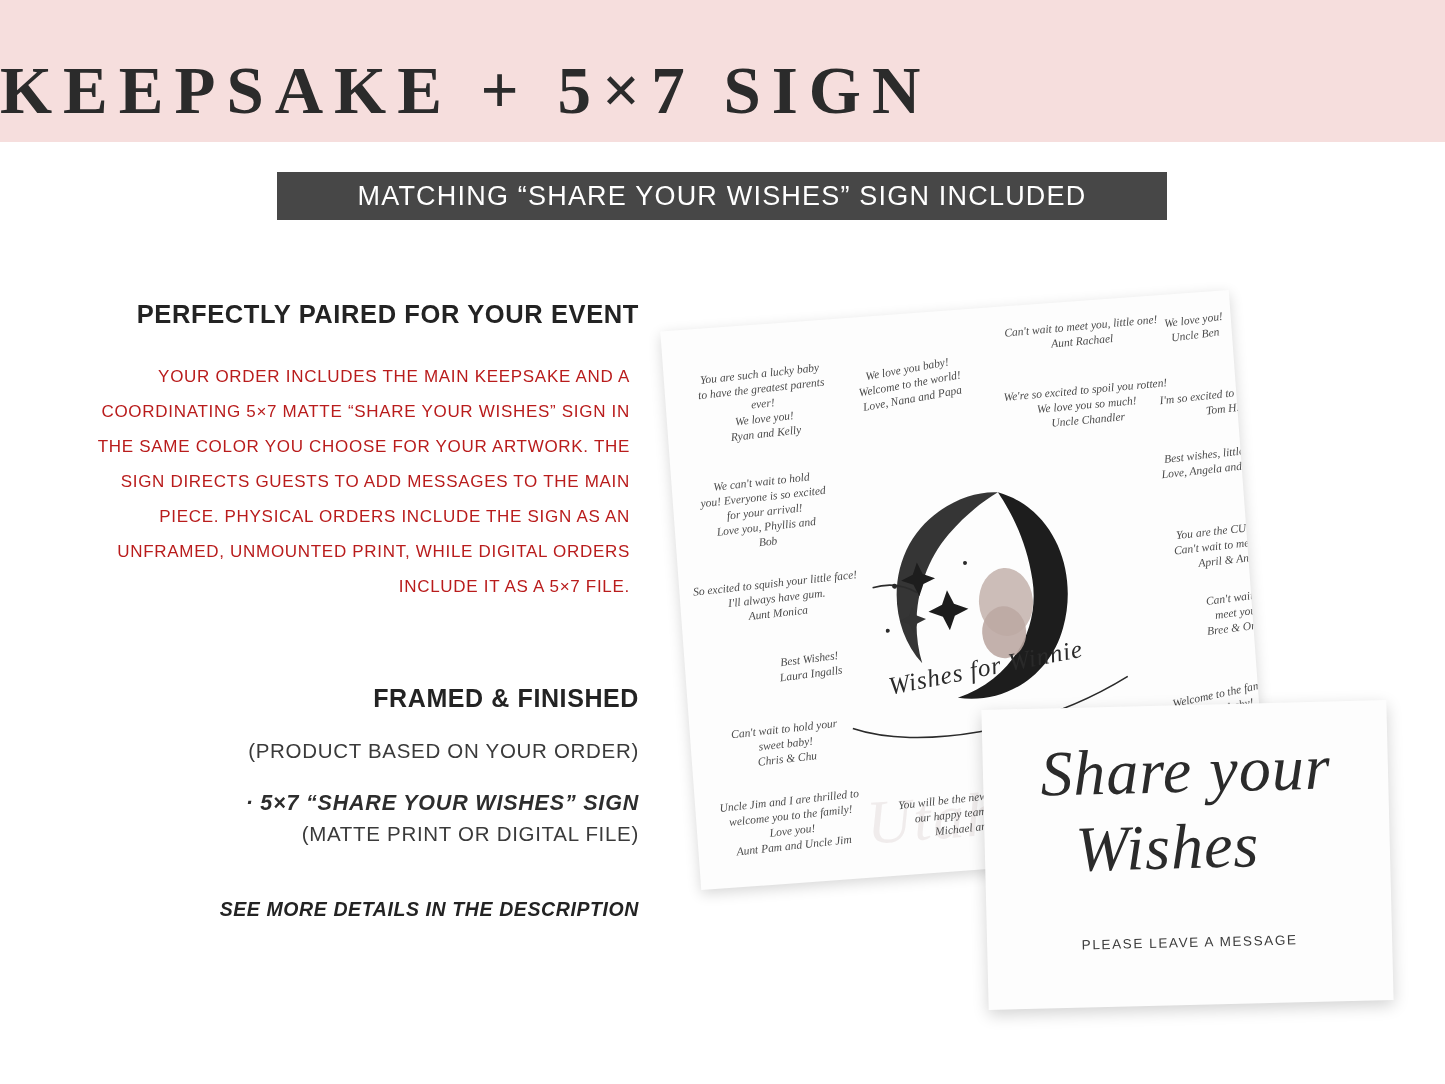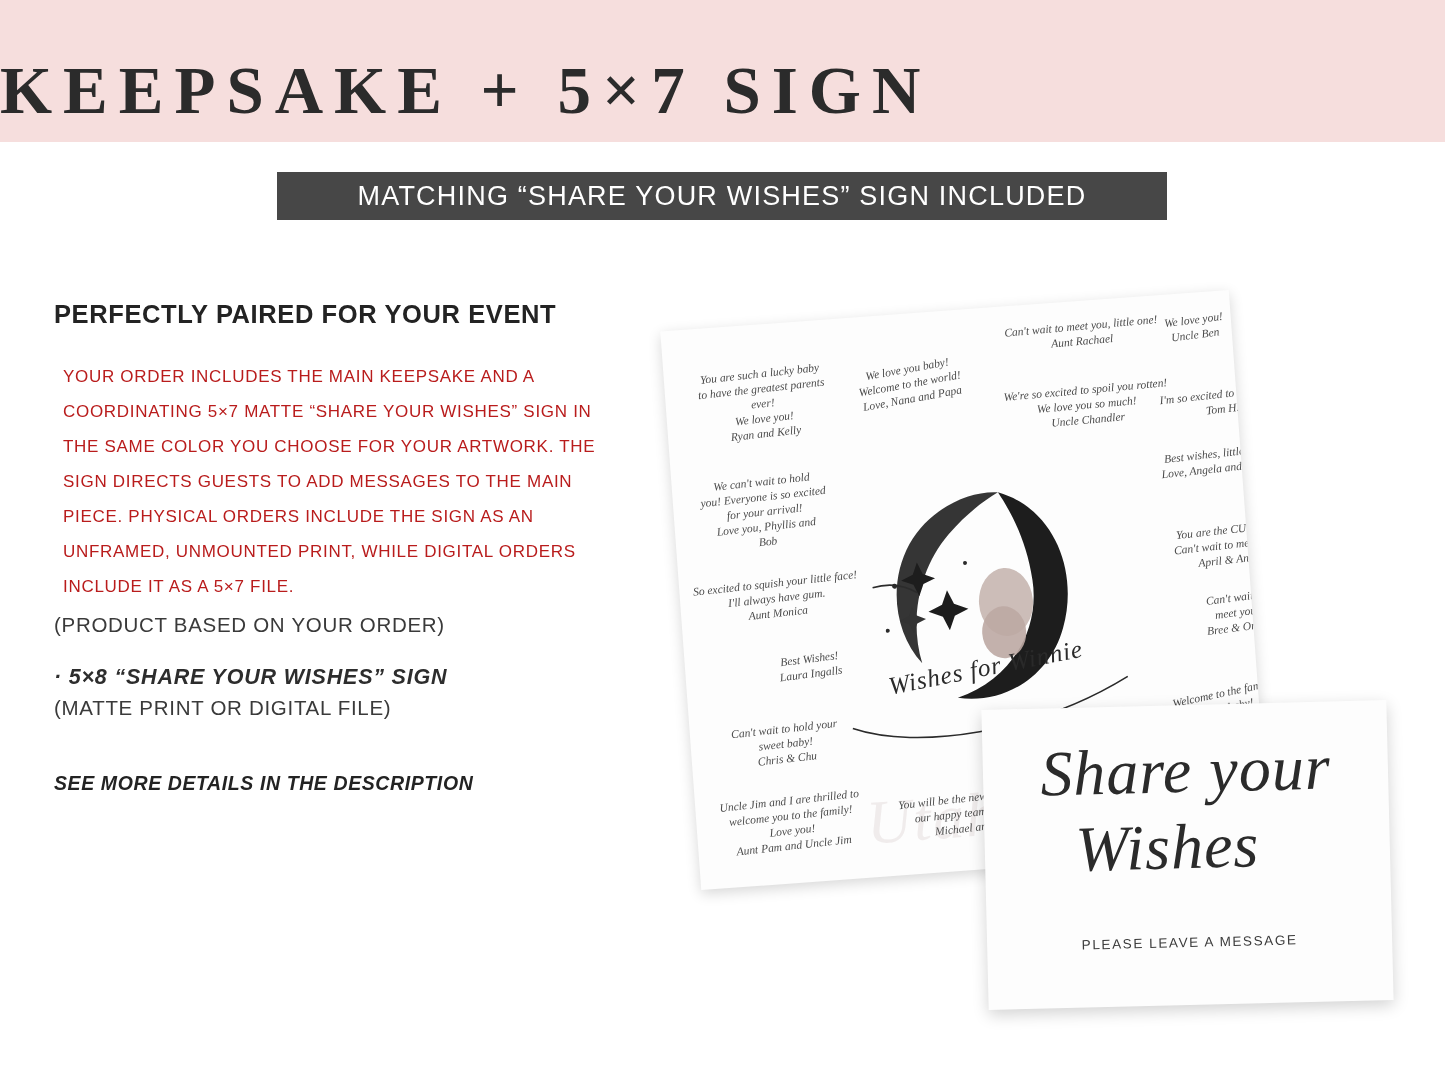--- a/index.html
+++ b/index.html
@@ -37,21 +37,21 @@
   .subtitle-bar span {
     color:#ffffff;
     font-size:27px;
     letter-spacing:1.2px;
     font-weight:400;
     white-space:nowrap;
   }
   
   .left-col {
     position:absolute; left:54px; top:300px; width:585px;
-    text-align:left;
+    text-align:right;
   }
   .h-bold {
     font-size:25.5px;
     font-weight:700;
     letter-spacing:0.6px;
     color:#232323;
     margin:0 0 30px 0;
     white-space:nowrap;
   }
   .body-copy {
@@ -177,27 +177,28 @@
 <div class="title">KEEPSAKE + 5×7 SIGN</div>
 
 <div class="subtitle-bar">
   <span>MATCHING “SHARE YOUR WISHES” SIGN INCLUDED</span>
 </div>
 
 <div class="left-col">
   <p class="h-bold">PERFECTLY PAIRED FOR YOUR EVENT</p>
   <p class="body-copy">YOUR ORDER INCLUDES THE MAIN KEEPSAKE AND A COORDINATING 5×7 MATTE “SHARE YOUR WISHES” SIGN IN THE SAME COLOR YOU CHOOSE FOR YOUR ARTWORK. THE SIGN DIRECTS GUESTS TO ADD MESSAGES TO THE MAIN PIECE. PHYSICAL ORDERS INCLUDE THE SIGN AS AN UNFRAMED, UNMOUNTED PRINT, WHILE DIGITAL ORDERS INCLUDE IT AS A 5×7 FILE.</p>
 
+  <p class="framed-head">FRAMED &amp; FINISHED</p>
 
   <div class="bullet-item">
     <div class="bullet-sub">(PRODUCT BASED ON YOUR ORDER)</div>
   </div>
   <div class="spacer-22"></div>
   <div class="bullet-item">
-    <div class="bullet-main">· 5×8 “SHARE YOUR WISHES” SIGN</div>
+    <div class="bullet-main">· 5×7 “SHARE YOUR WISHES” SIGN</div>
     <div class="bullet-sub">(MATTE PRINT OR DIGITAL FILE)</div>
   </div>
 
   <div class="see-more">SEE MORE DETAILS IN THE DESCRIPTION</div>
 </div>
 
 <div class="art-area">
 
   <div class="keepsake">
 

